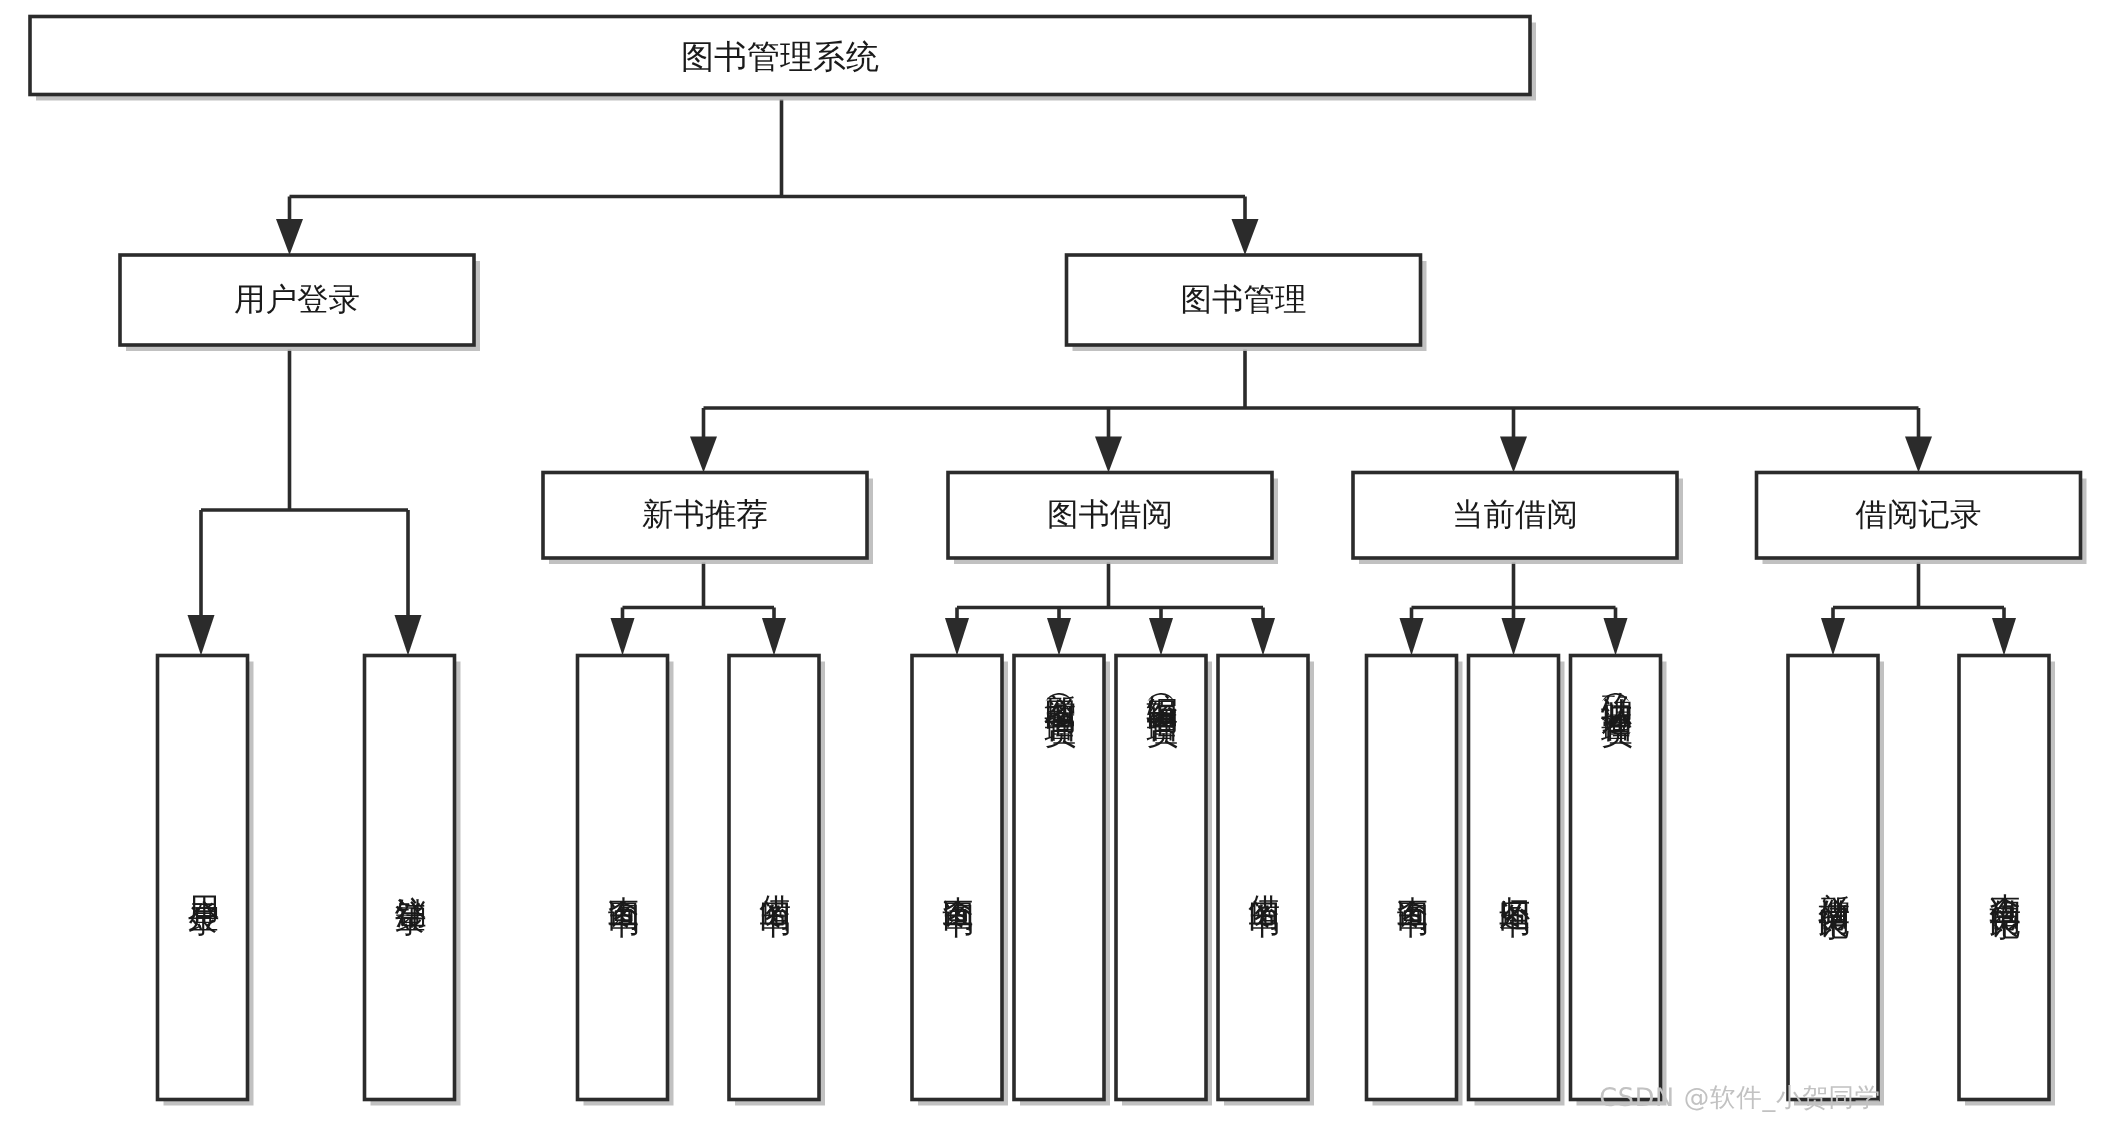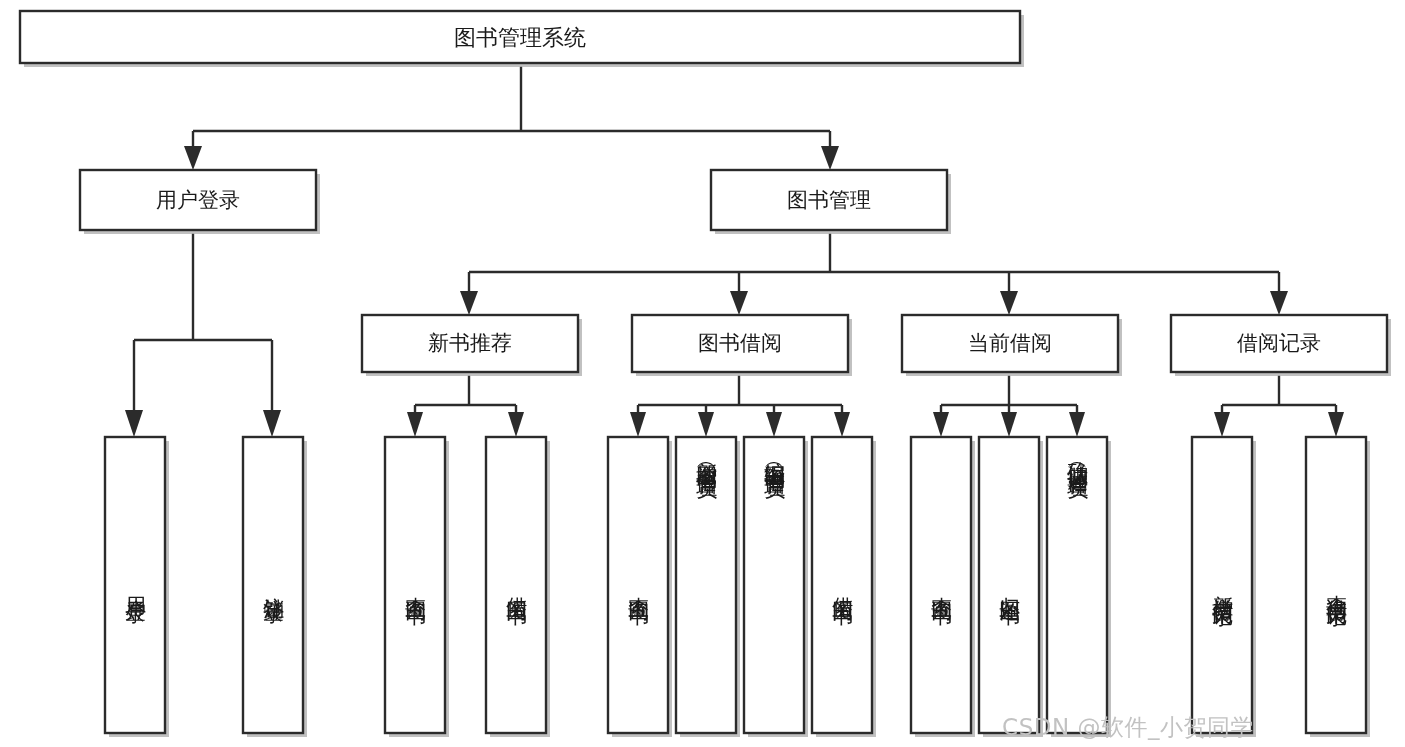--- a/index.html
+++ b/index.html
@@ -75,21 +75,21 @@
     letter-spacing: 2.5px;
     color: #1a1a1a;
     white-space: nowrap;
     text-align: center;
   }
   #watermark {
     position: absolute;
     right: 8px;
     bottom: 4px;
     font-family: "DejaVu Sans", "Liberation Sans", sans-serif;
-    font-size: 23px;
+    font-size: 17px;
     color: #c2c2c2;
     letter-spacing: 0.5px;
     white-space: nowrap;
     user-select: none;
   }
 </style>
 </head>
 <body>
 
 <div id="diagram-root">

